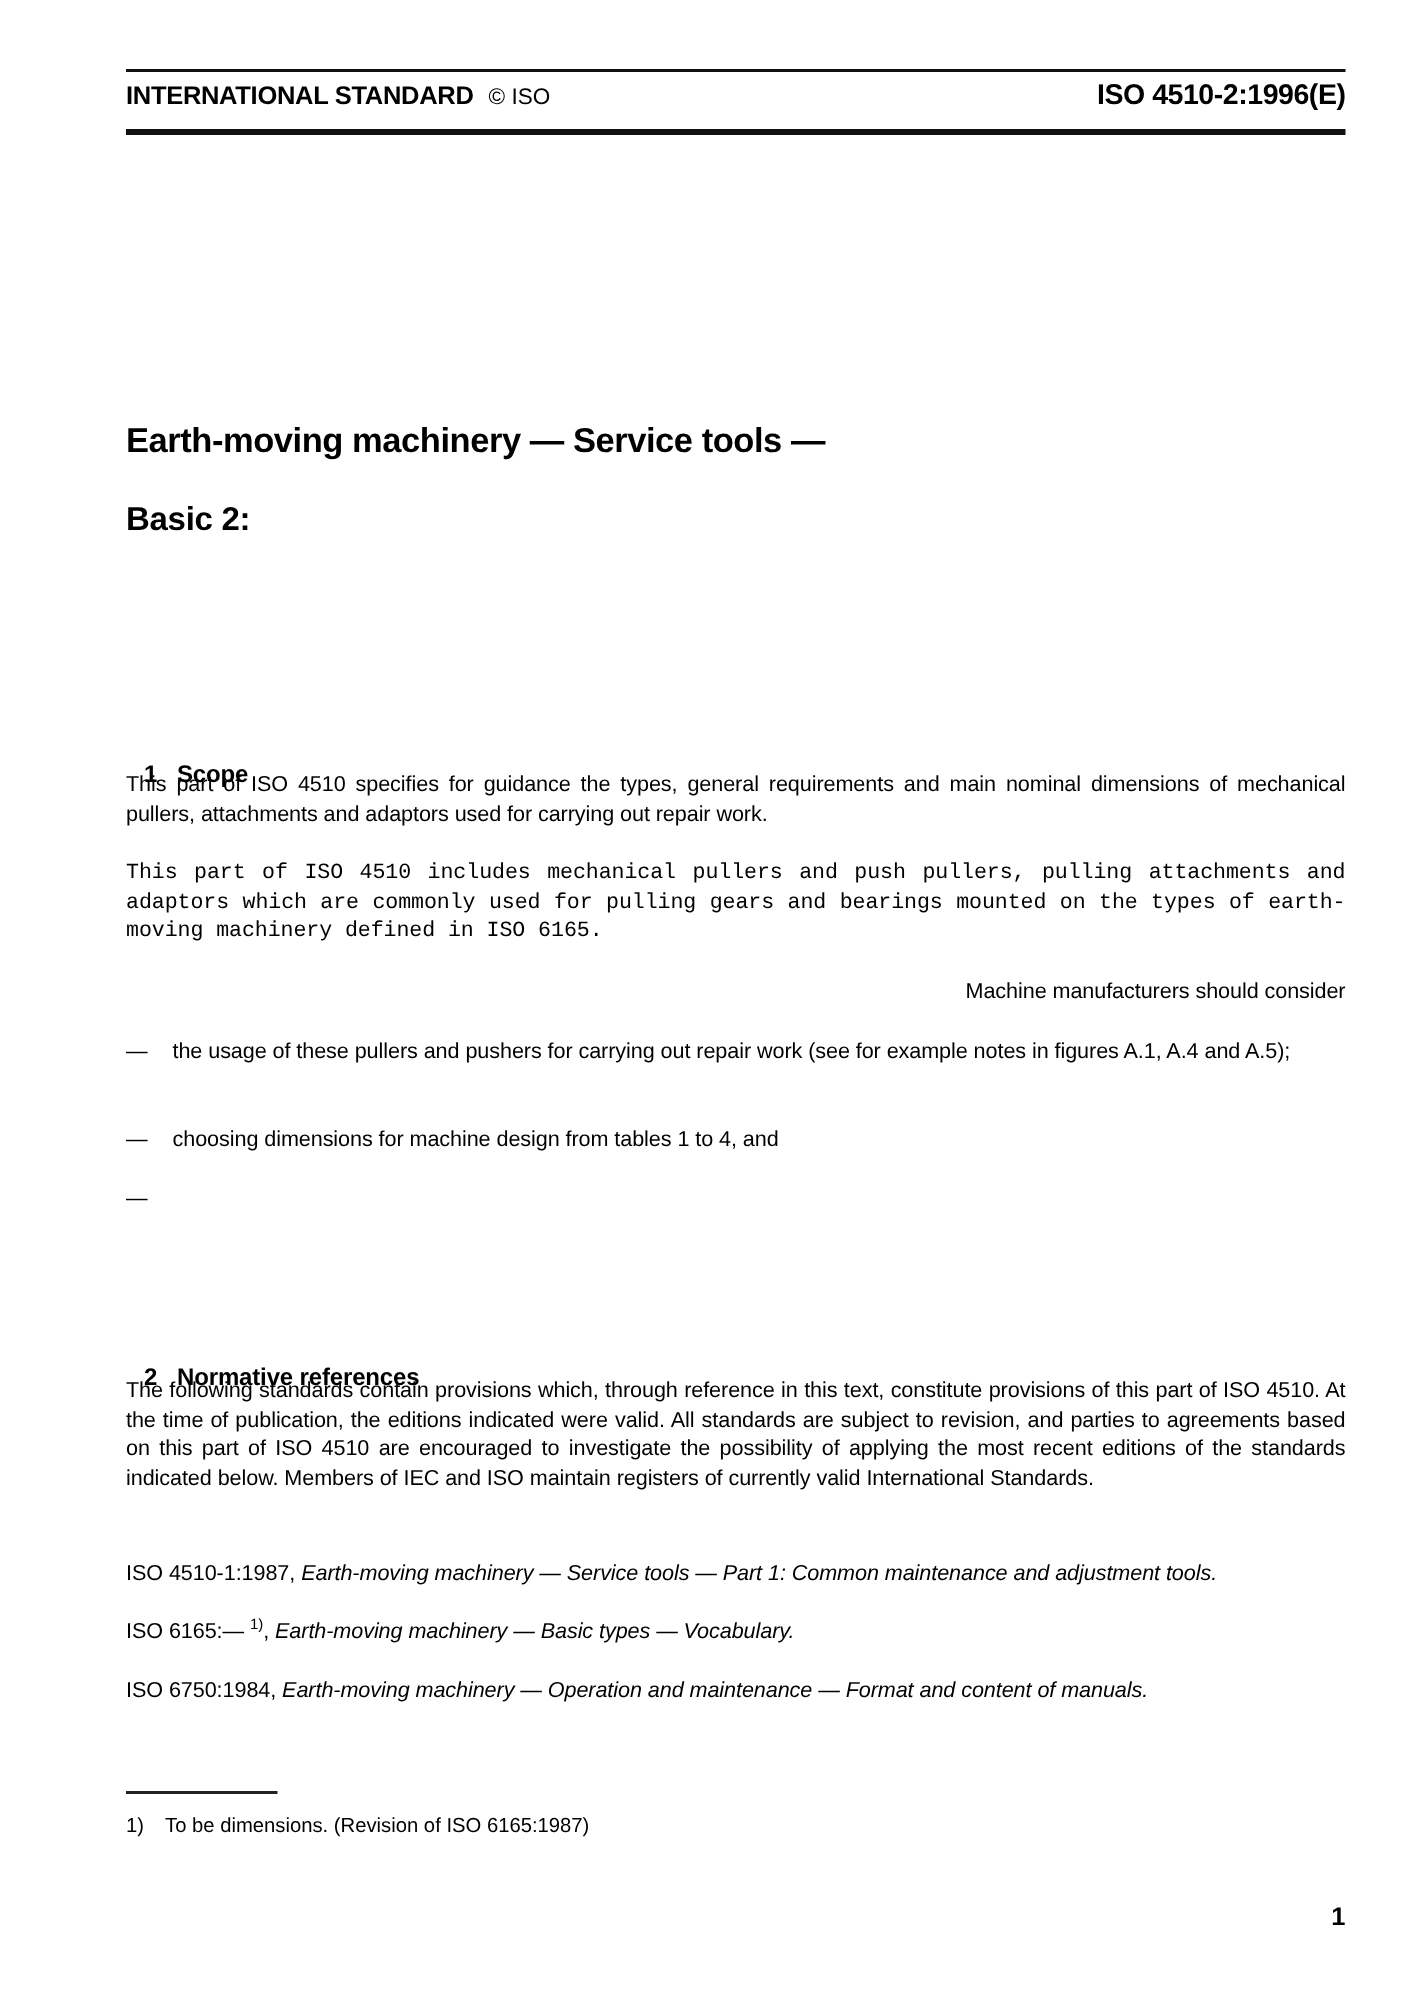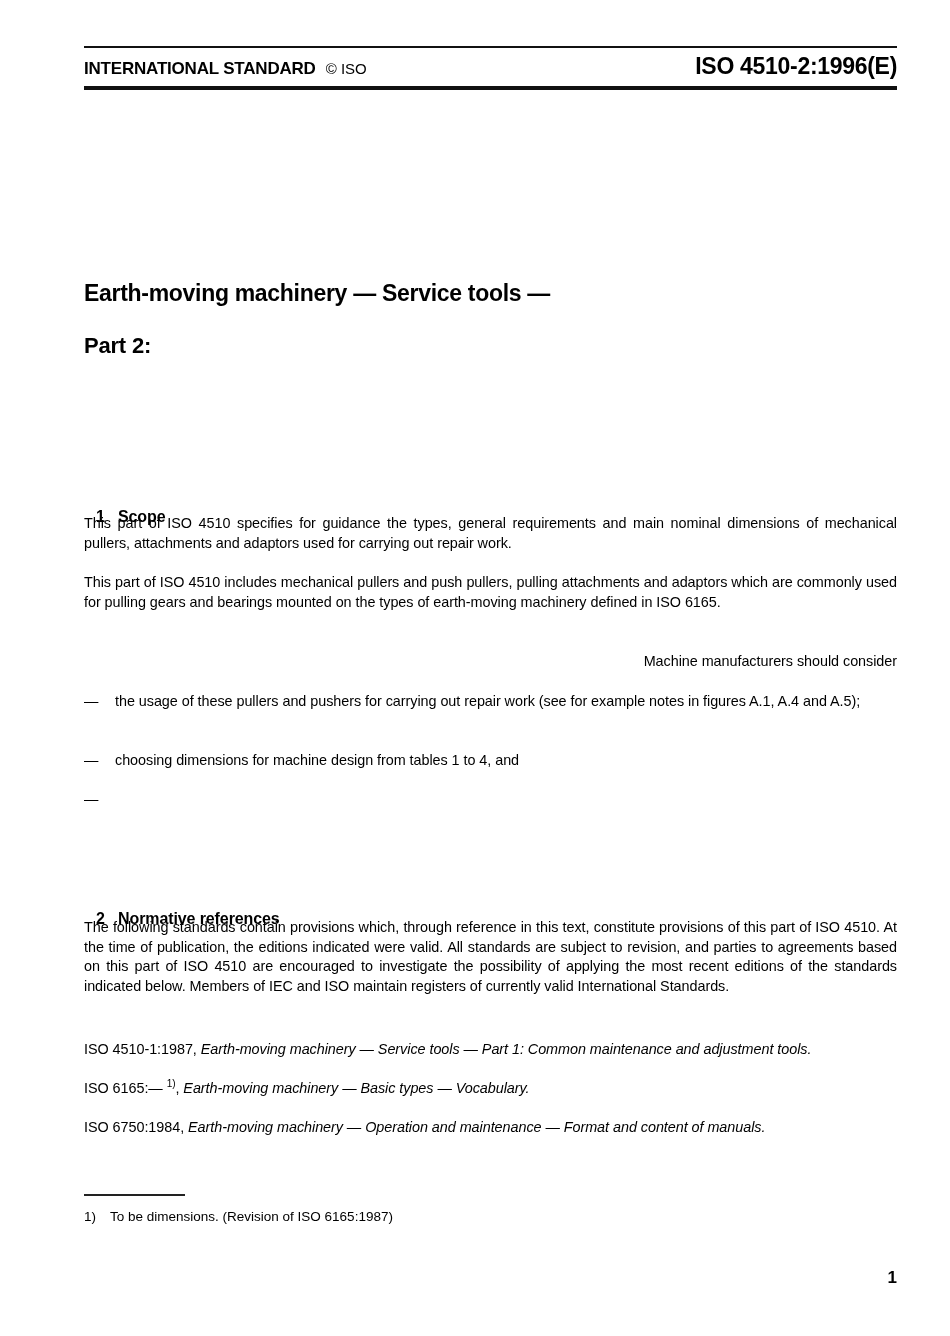--- a/index.html
+++ b/index.html
@@ -61,21 +61,21 @@
     font-weight: bold;
     letter-spacing: -0.2px;
   }
   .hdr-copy {
     font-size: 15px;
     font-weight: normal;
     letter-spacing: 0px;
     text-align: right;
   }
   .hdr-right {
-    font-size: 23px;
+    font-size: 19px;
     font-weight: bold;
     letter-spacing: -0.3px;
     white-space: nowrap;
   }
 
   
   .doc-title {
     position: absolute;
     left: 84px;
     top: 280px;
@@ -206,30 +206,30 @@
       <span class="hdr-std">INTERNATIONAL STANDARD</span>
       <span class="hdr-copy">© ISO</span>
     </div>
     <div class="hdr-right">ISO 4510-2:1996(E)</div>
   </div>
 
   <div class="header-rule-bottom"></div>
 
   <div class="doc-title">Earth-moving machinery — Service tools —</div>
 
-  <div class="part-label">Part 2:</div>
+  <div class="part-label">Basic 2:</div>
 
 
   <div class="sec-head" style="top:478px;">
     <span class="num">1</span><span>Scope</span>
   </div>
 
   <div class="para" style="top:514px;">This part of ISO 4510 specifies for guidance the types, general requirements and main nominal dimensions of mechanical pullers, attachments and adaptors used for carrying out repair work.</div>
 
-  <div class="para" style="top:573px;">This part of ISO 4510 includes mechanical pullers and push pullers, pulling attachments and adaptors which are commonly used for pulling gears and bearings mounted on the types of earth-moving machinery defined in ISO 6165.</div>
+  <div class="para" style="top:573px;font-family:Liberation Mono, monospace;">This part of ISO 4510 includes mechanical pullers and push pullers, pulling attachments and adaptors which are commonly used for pulling gears and bearings mounted on the types of earth-moving machinery defined in ISO 6165.</div>
 
   <div class="para nojust" style="top:652px;">Machine manufacturers should consider</div>
 
   <div class="bullet" style="top:692px;">
     <span class="dash">—</span>
     <span>the usage of these pullers and pushers for carrying out repair work (see for example notes in figures A.1, A.4 and A.5);</span>
   </div>
 
   <div class="bullet" style="top:751px;">
     <span class="dash">—</span>

